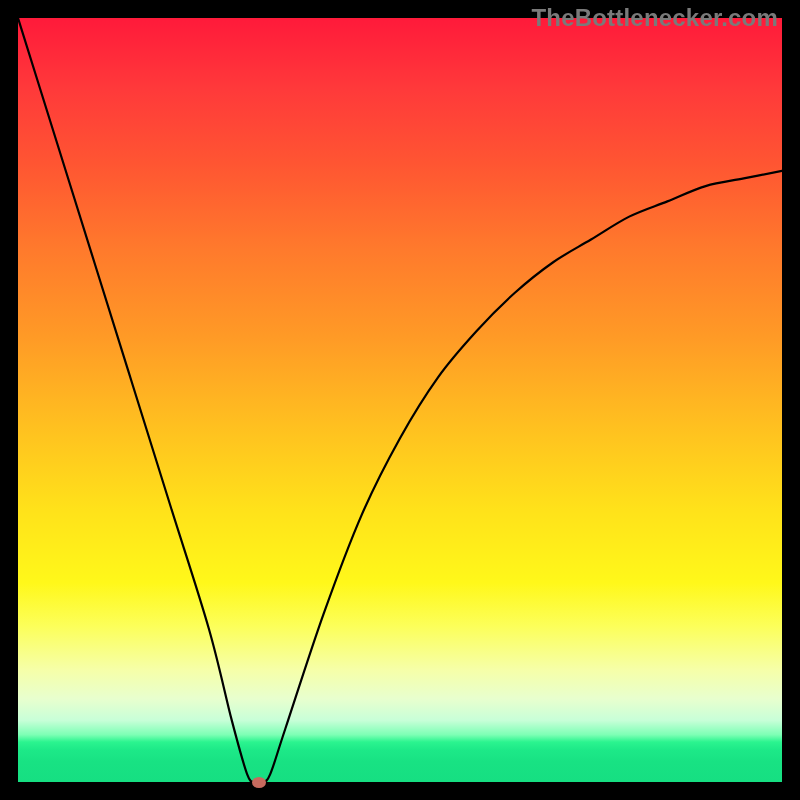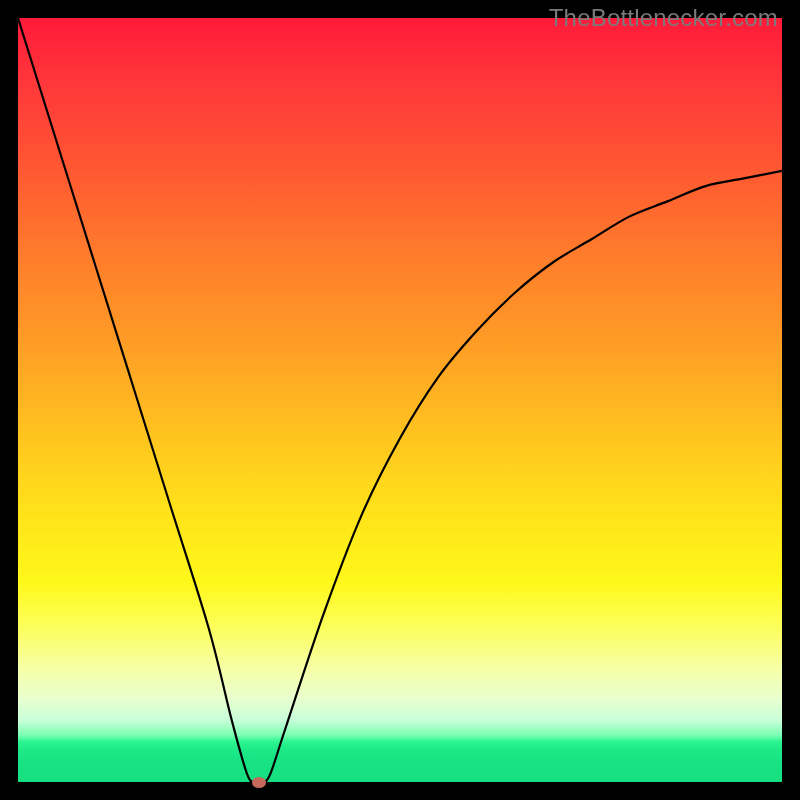--- a/index.html
+++ b/index.html
@@ -59,21 +59,21 @@
       #18e283 50%,
       #16df82 100%
     );
   }
   .attribution {
     position: absolute;
     top: 4px;
     right: 22px;
     color: #7a7a7a;
     font-size: 24px;
-    font-weight: 400;
+    font-weight: 700;
     letter-spacing: 0.2px;
   }
   .curve-svg {
     position: absolute;
     left: 18px;
     top: 18px;
     width: 764px;
     height: 764px;
     pointer-events: none;
   }

